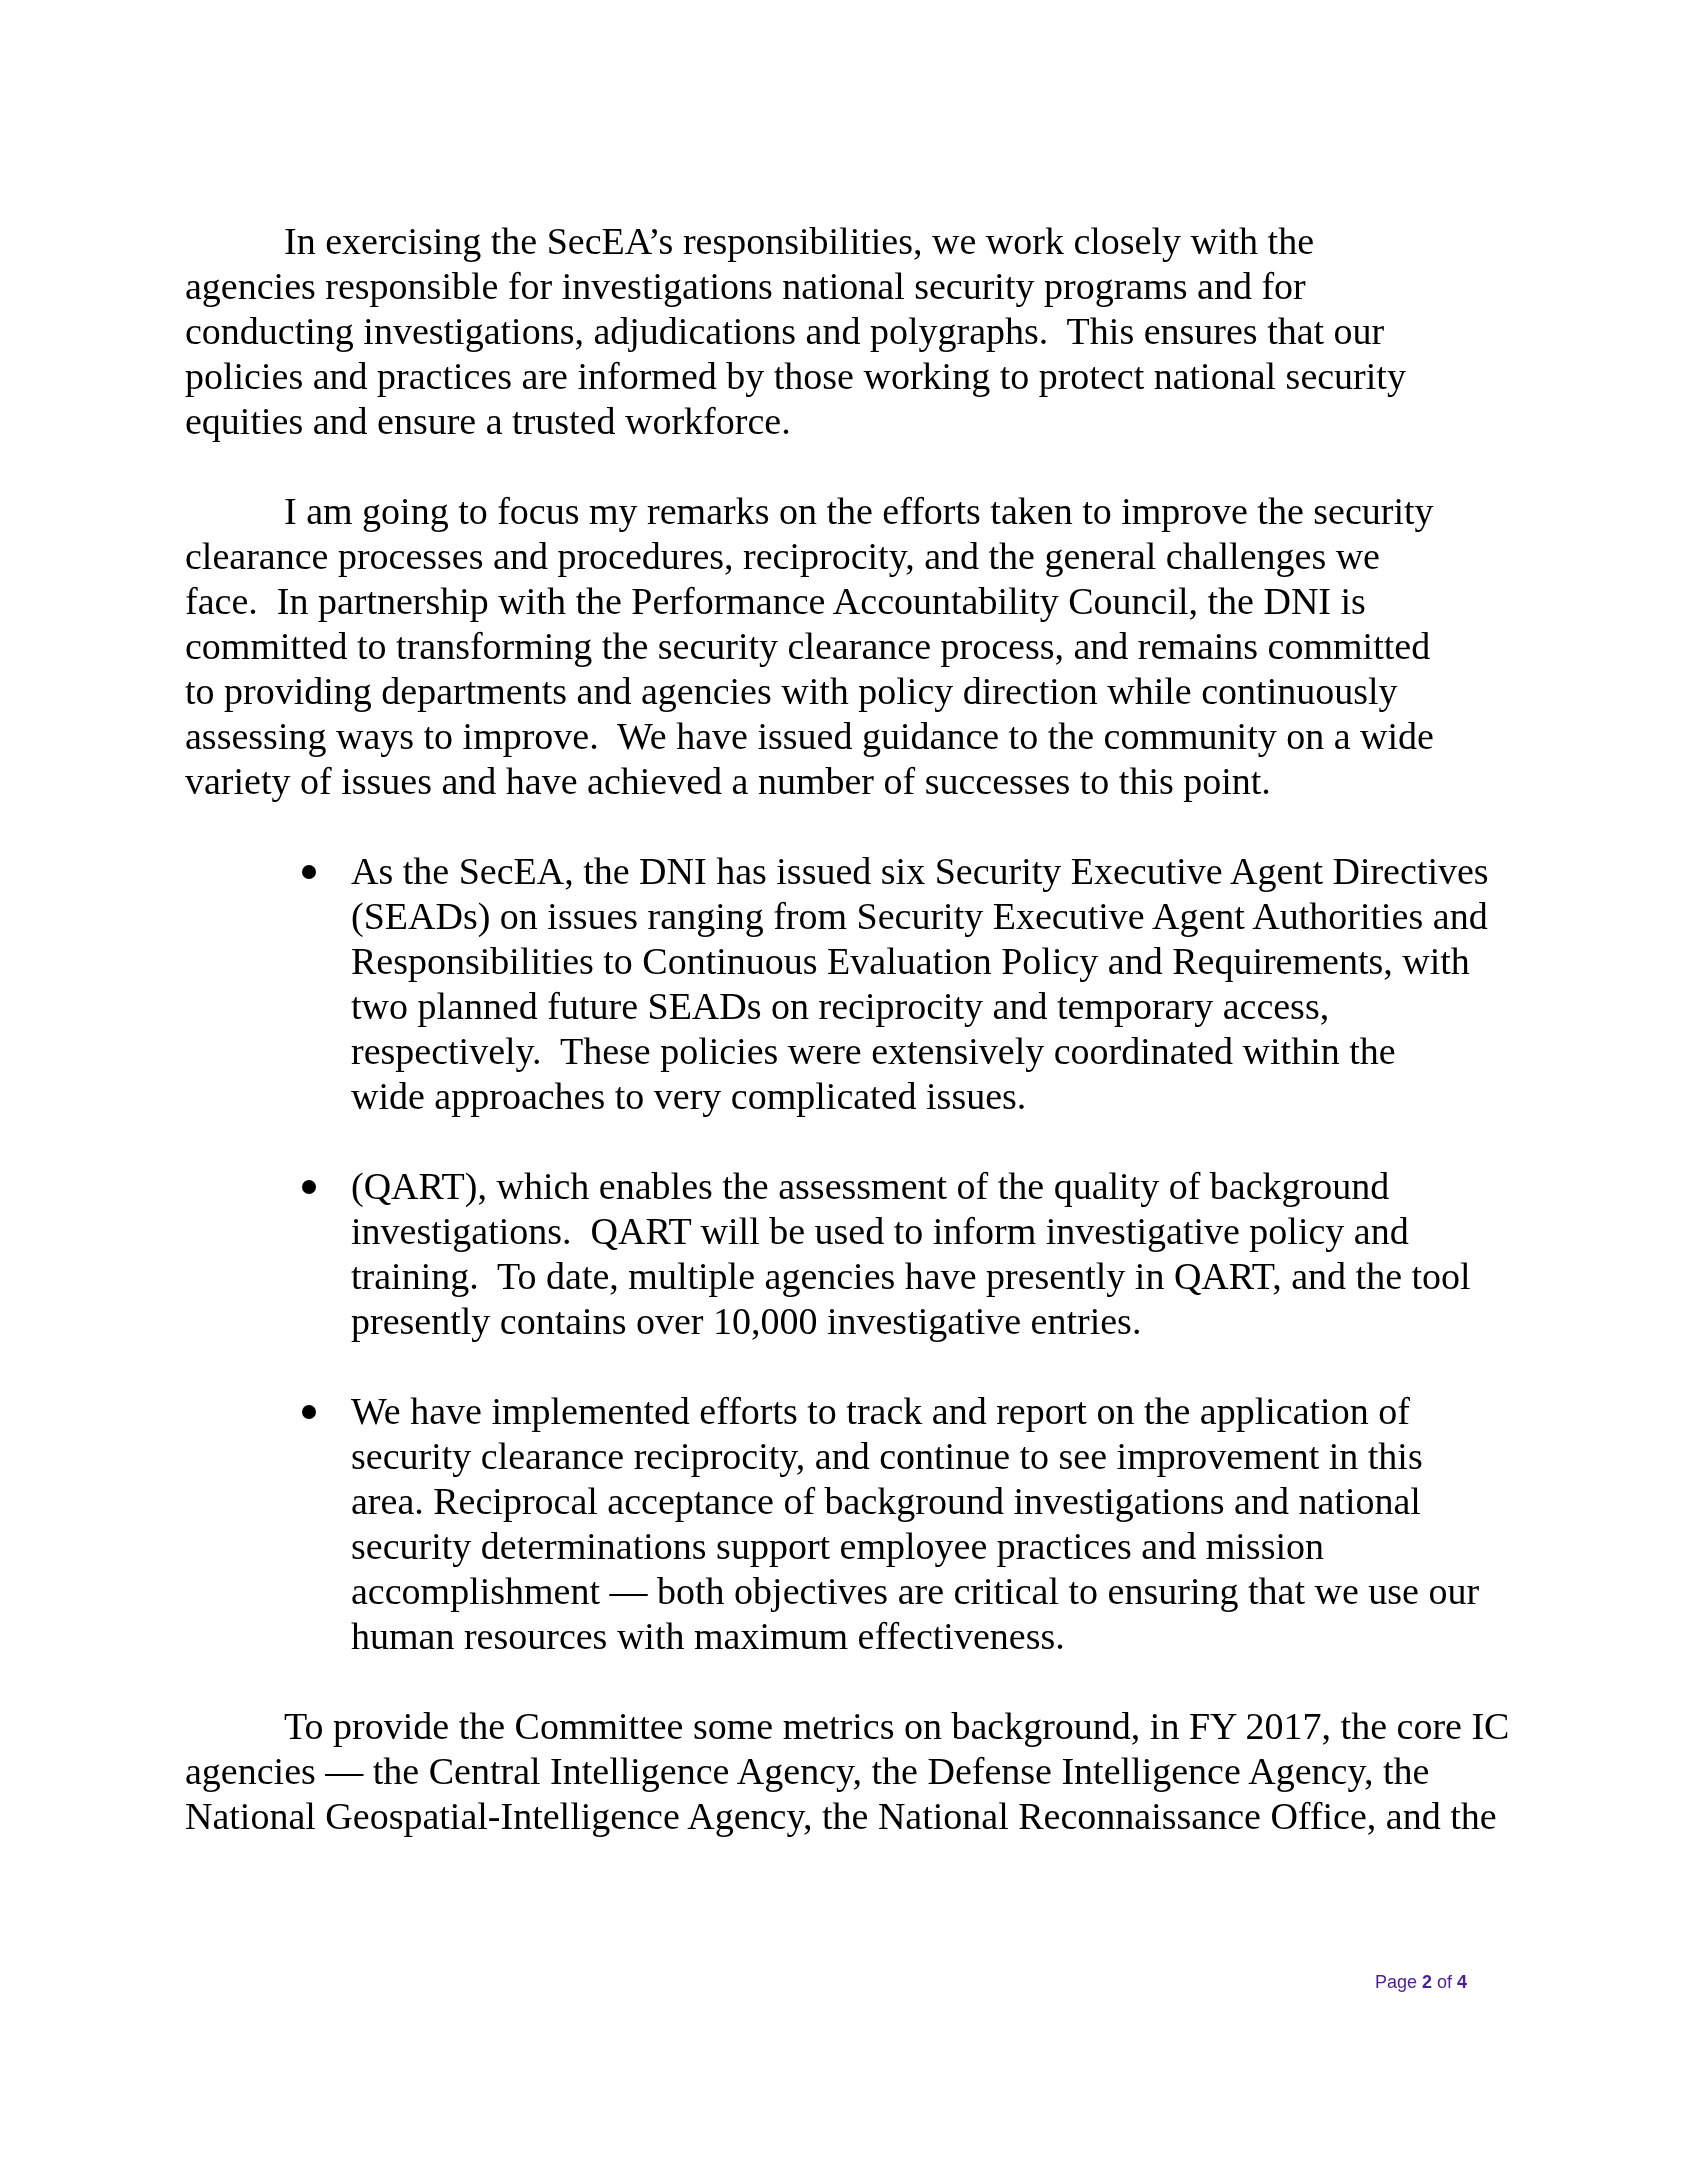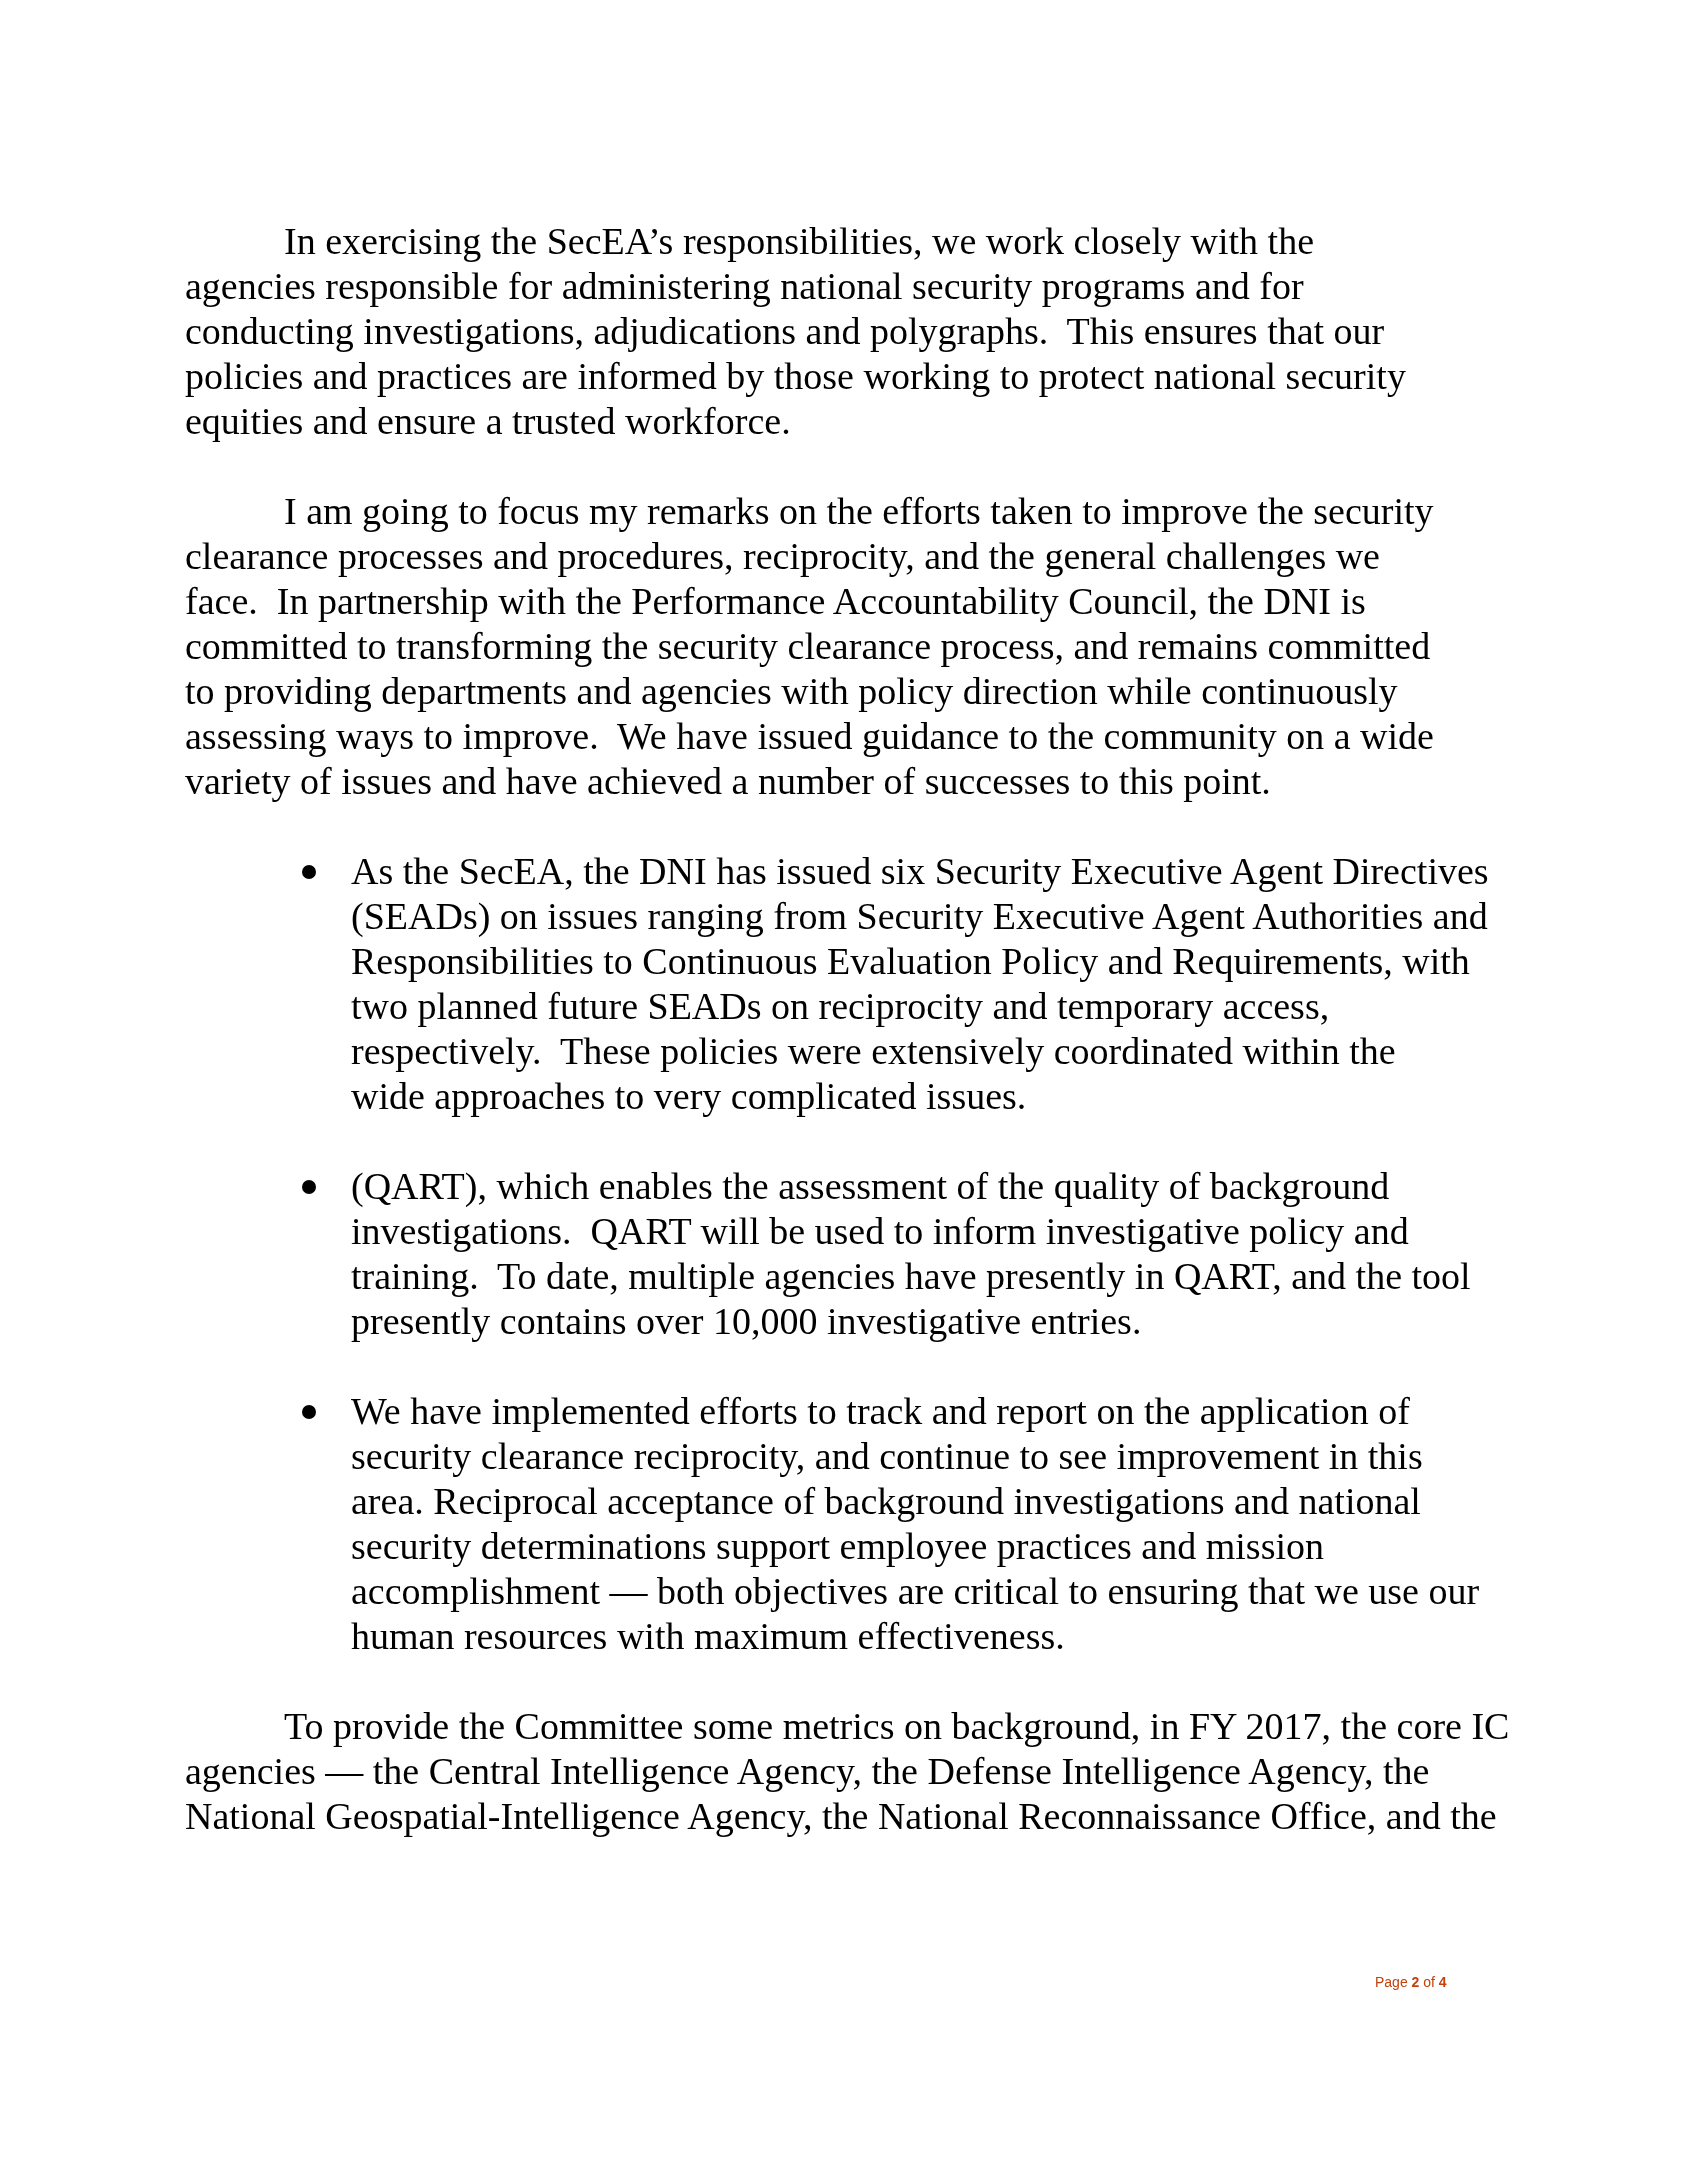--- a/index.html
+++ b/index.html
@@ -15,33 +15,33 @@
   .para .line.first { padding-left: 99px; }
   .bullet-list { list-style: none; margin: 16px; padding: 0; }
   .bullet-item { position: relative; padding-left: 150px; margin: 0 0 45px 0; }
   .bullet-item .bullet-dot {
     position: absolute; left: 101px; top: 16px;
     width: 14px; height: 14px; border-radius: 50%; background: #000000;
   }
   .footer {
     position: absolute; left: 1375px; top: 1969px;
     font-family: "Liberation Sans", "DejaVu Sans", sans-serif;
-    font-size: 14px; line-height: 26.5px; color: #c2410c; white-space: pre;
+    font-size: 18px; line-height: 26.5px; color: #4c1d95; white-space: pre;
   }
   .footer b { font-weight: 700; }
 </style>
 </head>
 <body>
 
 <div class="page">
   <div class="body-text">
 
     <p class="para">
       <span class="line first">In exercising the SecEA’s responsibilities, we work closely with the</span>
-      <span class="line">agencies responsible for administering national security programs and for</span>
+      <span class="line">agencies responsible for investigations national security programs and for</span>
       <span class="line">conducting investigations, adjudications and polygraphs.  This ensures that our</span>
       <span class="line">policies and practices are informed by those working to protect national security</span>
       <span class="line">equities and ensure a trusted workforce.</span>
     </p>
 
     <p class="para">
       <span class="line first">I am going to focus my remarks on the efforts taken to improve the security</span>
       <span class="line">clearance processes and procedures, reciprocity, and the general challenges we</span>
       <span class="line">face.  In partnership with the Performance Accountability Council, the DNI is</span>
       <span class="line">committed to transforming the security clearance process, and remains committed</span>

